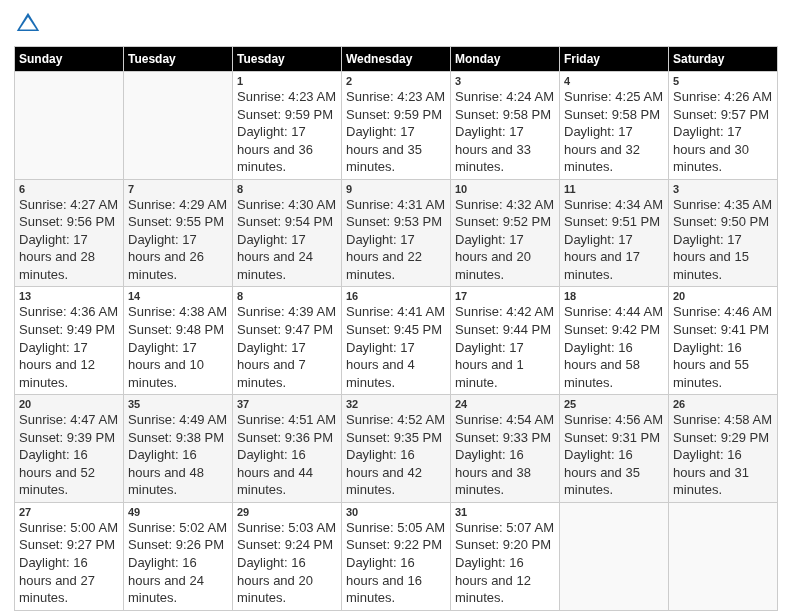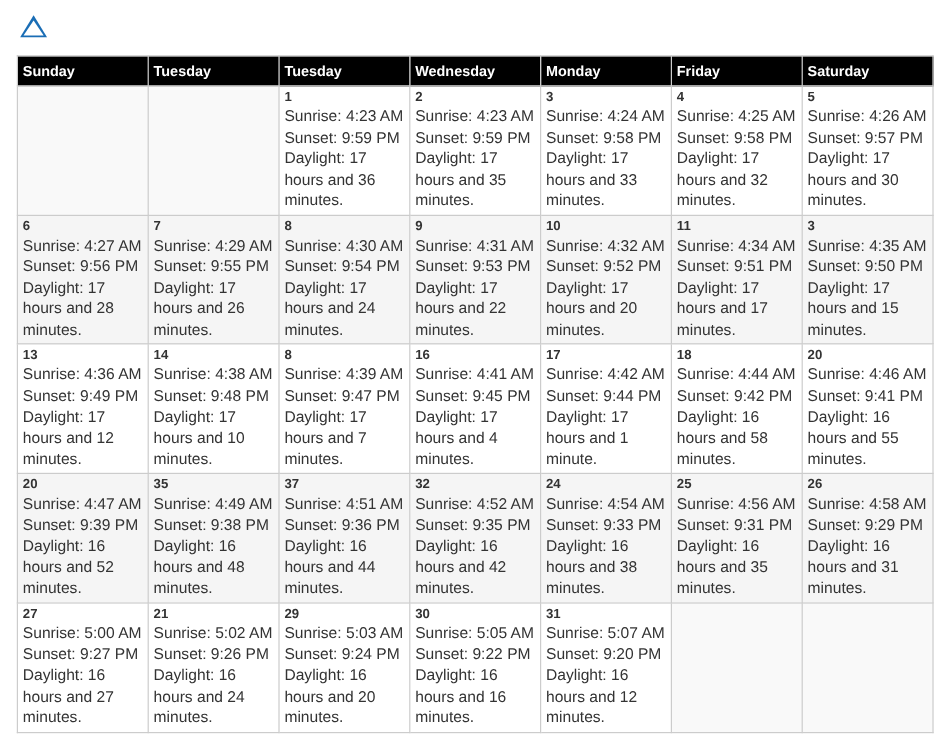--- a/index.html
+++ b/index.html
@@ -248,21 +248,21 @@
             <span class="day-num">26</span>
             <div class="day-info">Sunrise: 4:58 AM<br>Sunset: 9:29 PM<br>Daylight: 16 hours and 31 minutes.</div>
           </td>
         </tr>
         <tr>
           <td>
             <span class="day-num">27</span>
             <div class="day-info">Sunrise: 5:00 AM<br>Sunset: 9:27 PM<br>Daylight: 16 hours and 27 minutes.</div>
           </td>
           <td>
-            <span class="day-num">21</span>
+            <span class="day-num">49</span>
             <div class="day-info">Sunrise: 5:02 AM<br>Sunset: 9:26 PM<br>Daylight: 16 hours and 24 minutes.</div>
           </td>
           <td>
             <span class="day-num">29</span>
             <div class="day-info">Sunrise: 5:03 AM<br>Sunset: 9:24 PM<br>Daylight: 16 hours and 20 minutes.</div>
           </td>
           <td>
             <span class="day-num">30</span>
             <div class="day-info">Sunrise: 5:05 AM<br>Sunset: 9:22 PM<br>Daylight: 16 hours and 16 minutes.</div>
           </td>

